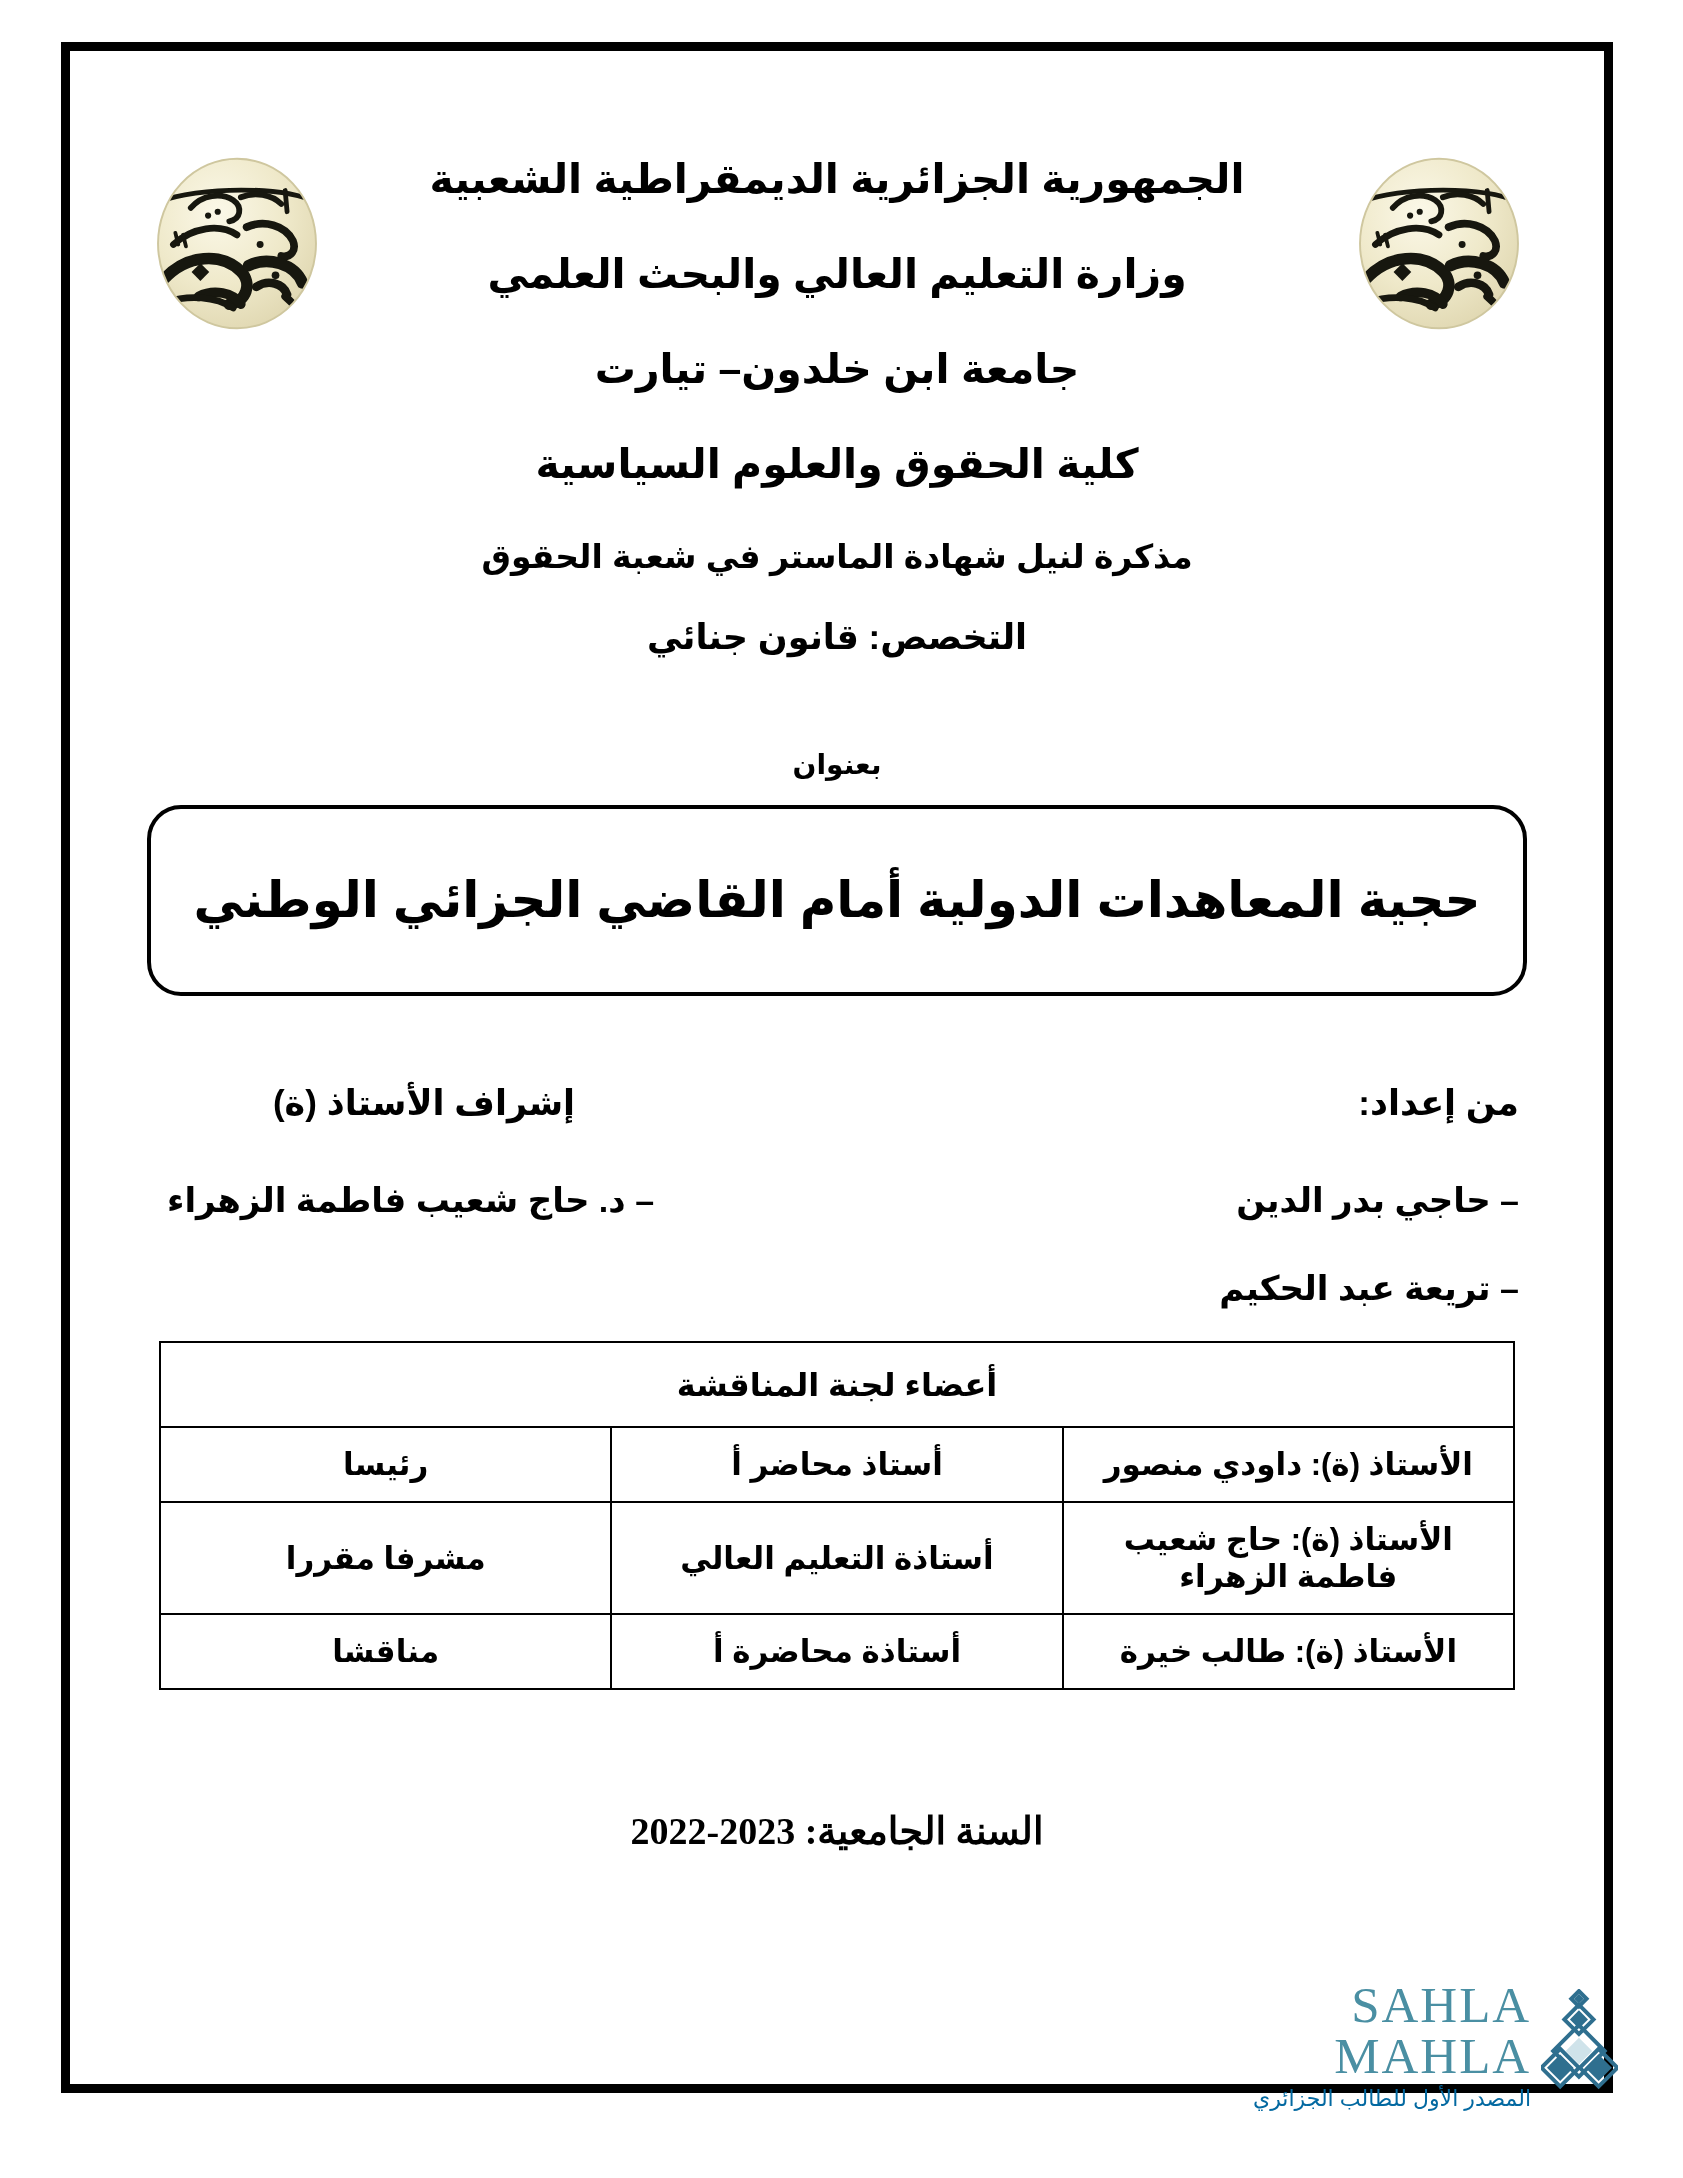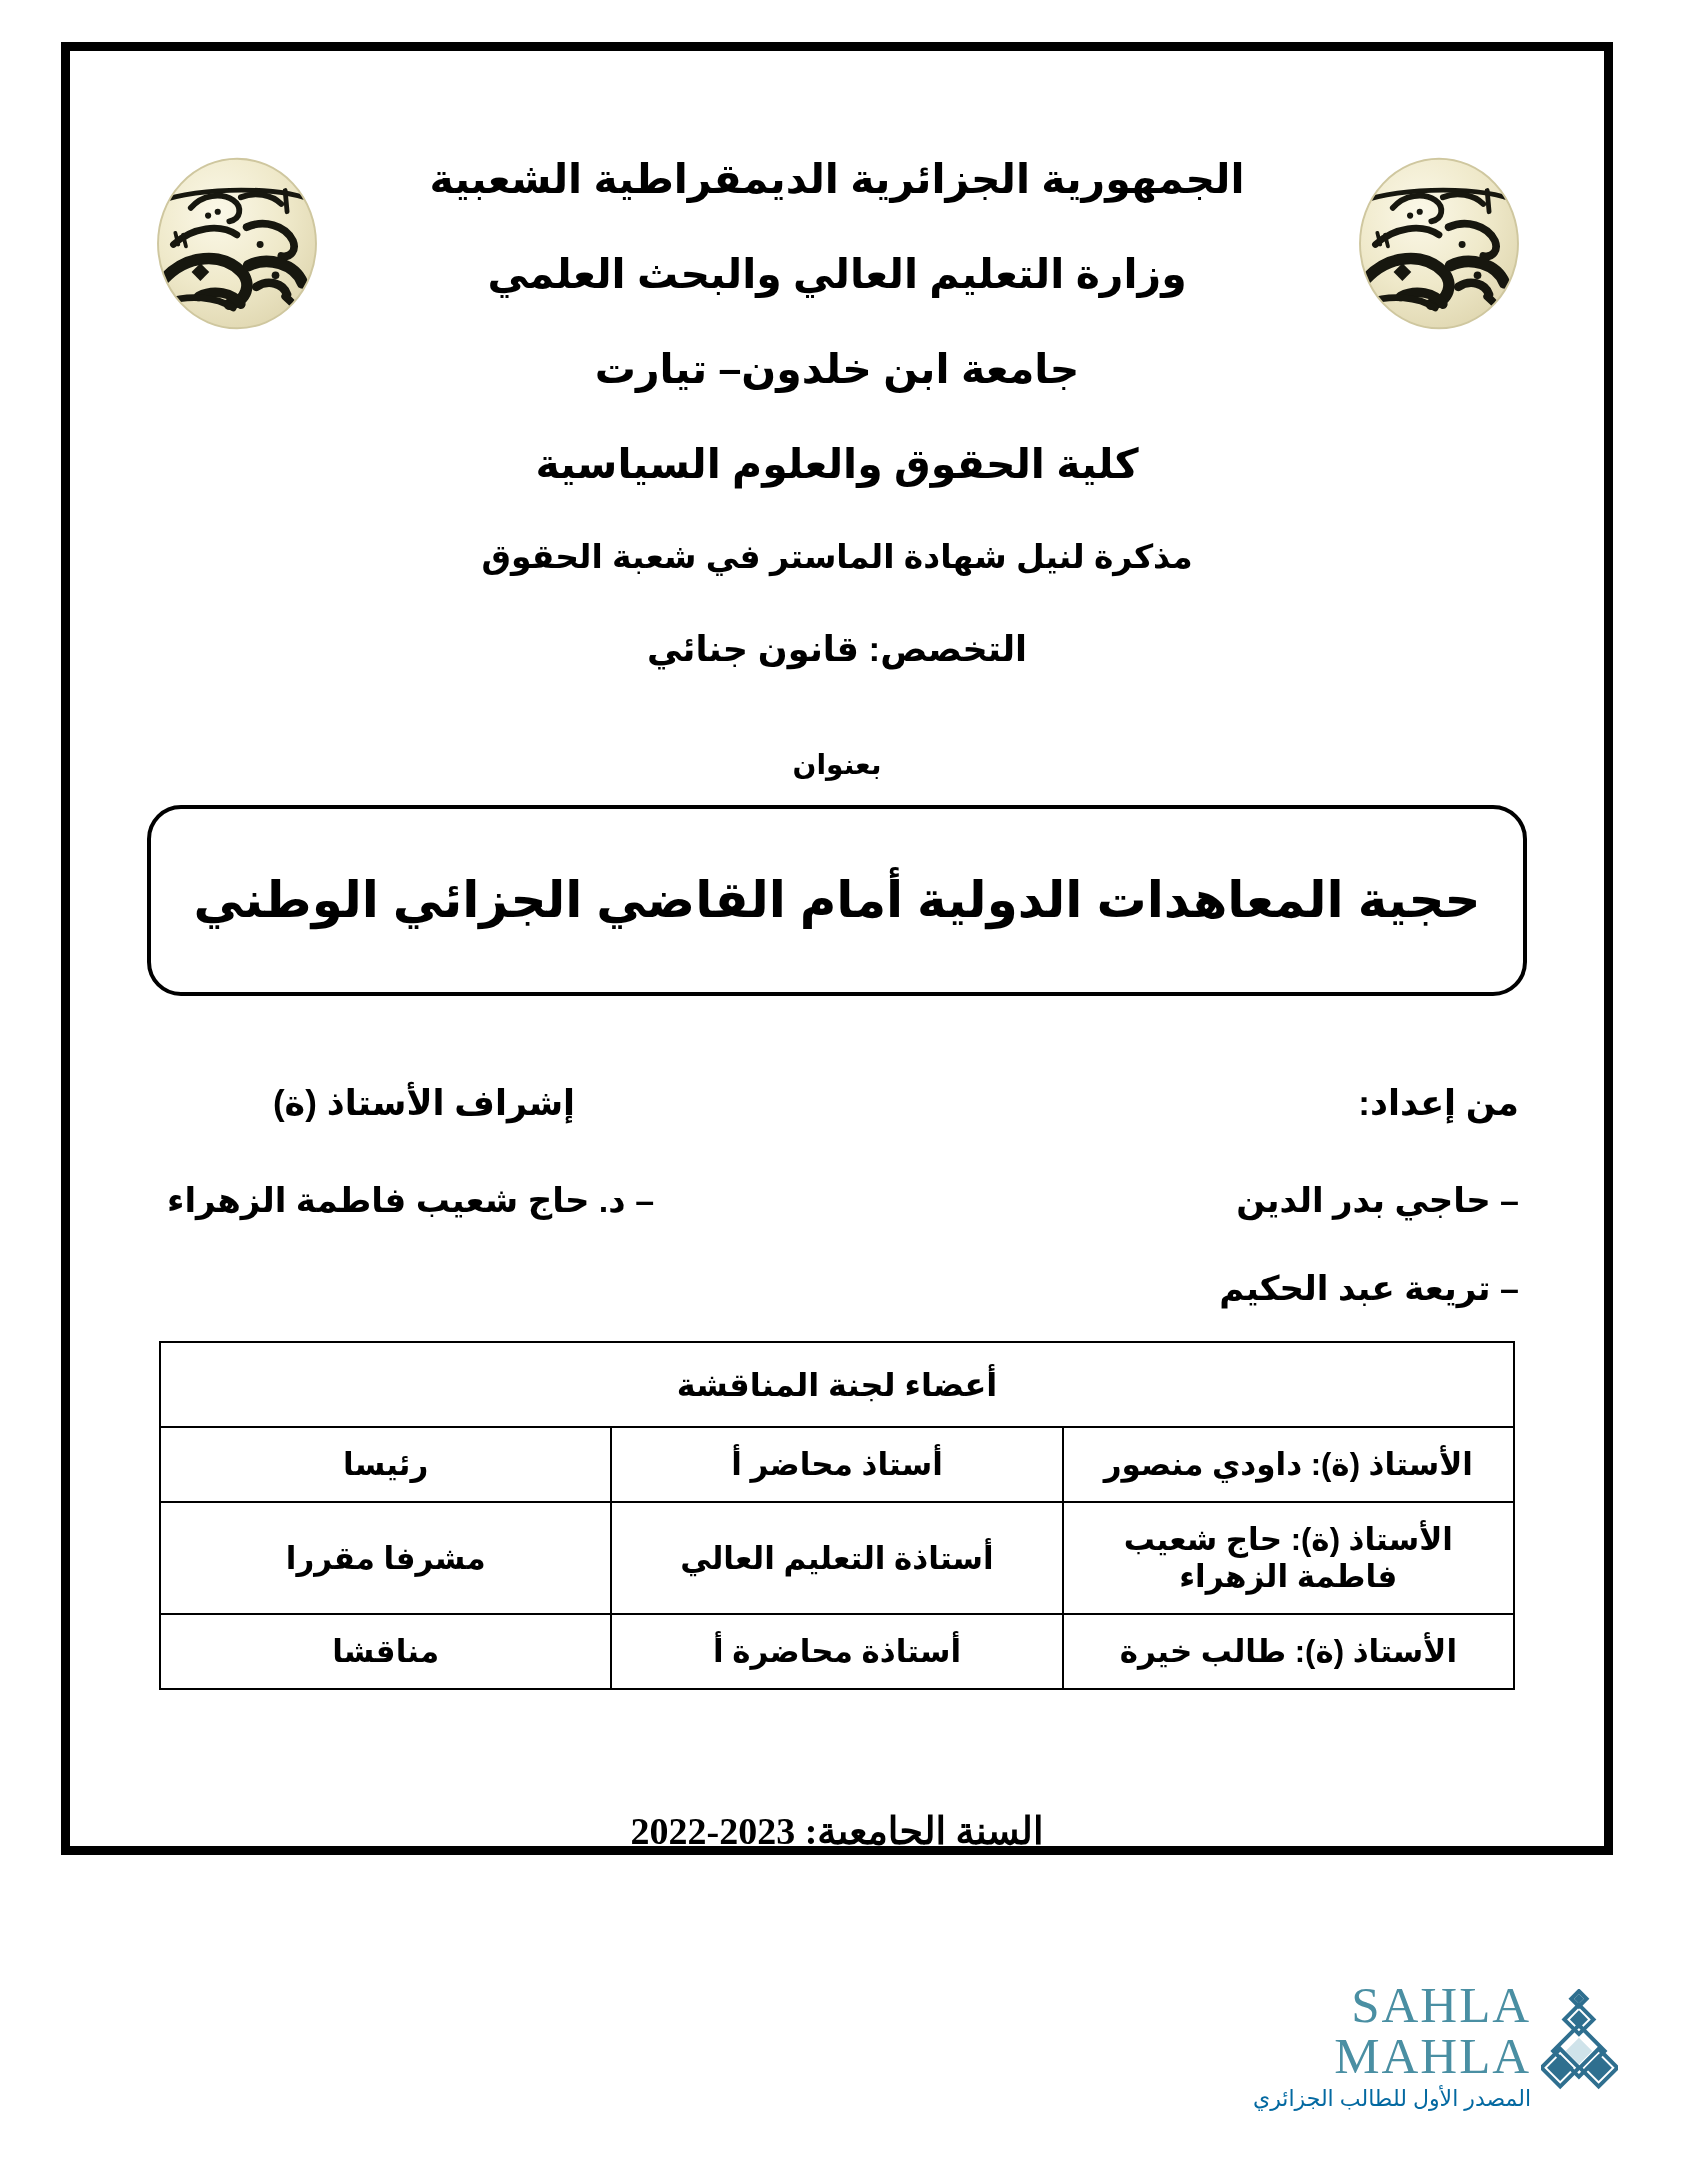--- a/index.html
+++ b/index.html
@@ -15,21 +15,21 @@
     position: relative;
     overflow: hidden;
   }
 
   
   .page-frame {
     position: absolute;
     left: 61px;
     top: 42px;
     width: 1552px;
-    height: 1813px;
+    height: 2051px;
     border: 9px solid #000000;
     box-sizing: border-box;
     background: #ffffff;
     text-decoration: underline;
   }
 
   .page-inner {
     position: absolute;
     inset: 0;
     padding: 0;
@@ -61,21 +61,21 @@
   .hline {
     font-family: "Liberation Sans", "DejaVu Sans", sans-serif;
     font-weight: bold;
     color: #000;
     line-height: 1.05;
   }
   .hline-1 { font-size: 41px; margin-bottom: 52px; }
   .hline-2 { font-size: 41px; margin-bottom: 52px; }
   .hline-3 { font-size: 41px; margin-bottom: 52px; }
   .hline-4 { font-size: 41px; margin-bottom: 54px; }
-  .hline-5 { font-size: 33px; margin-bottom: 56px; font-family: "Liberation Sans","DejaVu Sans",sans-serif; }
+  .hline-5 { font-size: 33px; margin-bottom: 44px; font-family: "Liberation Sans","DejaVu Sans",sans-serif; }
   .hline-6 { font-size: 35px; margin-bottom: 0px; }
 
   
   .byline {
     text-align: center;
     font-family: "Liberation Sans", "DejaVu Sans", sans-serif;
     font-weight: bold;
     font-size: 28px;
     margin-top: 4px;
   }

